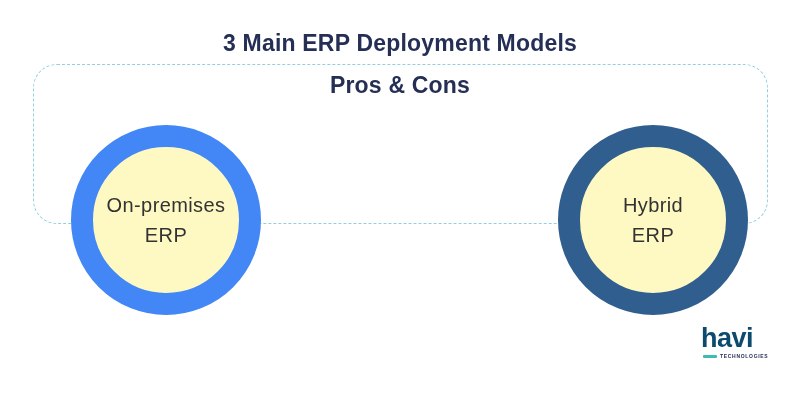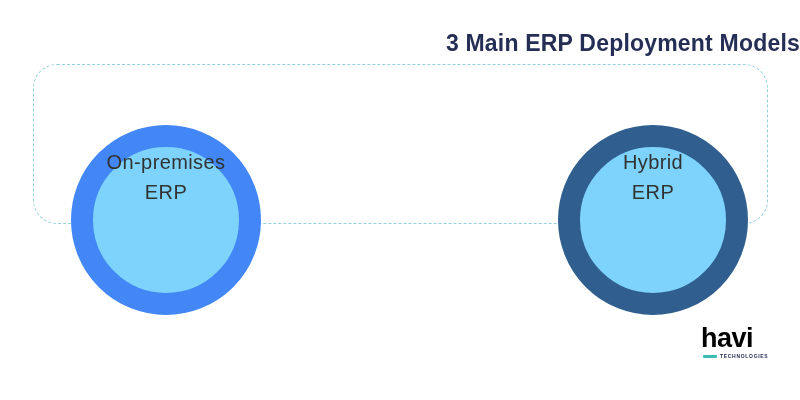--- a/index.html
+++ b/index.html
@@ -8,21 +8,21 @@
     width: 800px;
     height: 400px;
     background: #ffffff;
     overflow: hidden;
     font-family: "Liberation Sans", sans-serif;
   }
   .title {
     position: absolute;
     top: 30px; left: 0; right: 0;
     margin: 0;
-    text-align: right;
+    text-align: center;
     font-size: 23px;
     font-weight: 700;
     letter-spacing: 0.2px;
     color: #252f56;
   }
   .panel {
     position: absolute;
     left: 33px; top: 64px;
     width: 735px; height: 160px;
     border: 1px dashed #93cfdf;
@@ -41,22 +41,23 @@
     color: #252f56;
     z-index: 2;
   }
   .ring {
     position: absolute;
     top: 125px;
     width: 190px; height: 190px;
     box-sizing: border-box;
     border: 22px solid #4287f5;
     border-radius: 50%;
-    background: #7dd3fc;
+    background: #fef9c3;
     display: flex;
+    align-items: center;
     justify-content: center;
     text-align: center;
     z-index: 2;
   }
   .ring-0 { left: 71px; }
   .ring-1 { left: 305px; }
   .ring-2 { left: 558px; }
   .ring-label {
     font-size: 20px;
     line-height: 1.5;
@@ -98,37 +99,38 @@
 </style>
 </head>
 <body>
 
 <div class="canvas">
 
   <h1 class="title">3 Main ERP Deployment Models</h1>
 
   <div class="panel" style="border-color: rgb(147, 207, 223);"></div>
 
+  <h2 class="subtitle">Pros &amp; Cons</h2>
 
   <div class="ring ring-0" style="border-color: rgb(66, 135, 245);">
     <div class="ring-label">
       <span>On-premises</span>
       <span>ERP</span>
     </div>
   </div>
 
 
   <div class="ring ring-2" style="border-color: rgb(48, 95, 143);">
     <div class="ring-label">
       <span>Hybrid</span>
       <span>ERP</span>
     </div>
   </div>
 
   <div class="logo">
-    <div class="logo-word" style="color: #000000;">havi</div>
+    <div class="logo-word" style="color: #0c4a6e;">havi</div>
     <div class="logo-tagline-row">
       <span class="logo-bar" style="background-color: rgb(59, 188, 178);"></span>
       <span class="logo-tagline" style="color: rgb(37, 47, 86);">TECHNOLOGIES</span>
     </div>
   </div>
 
 </div>
 
 </body></html>

